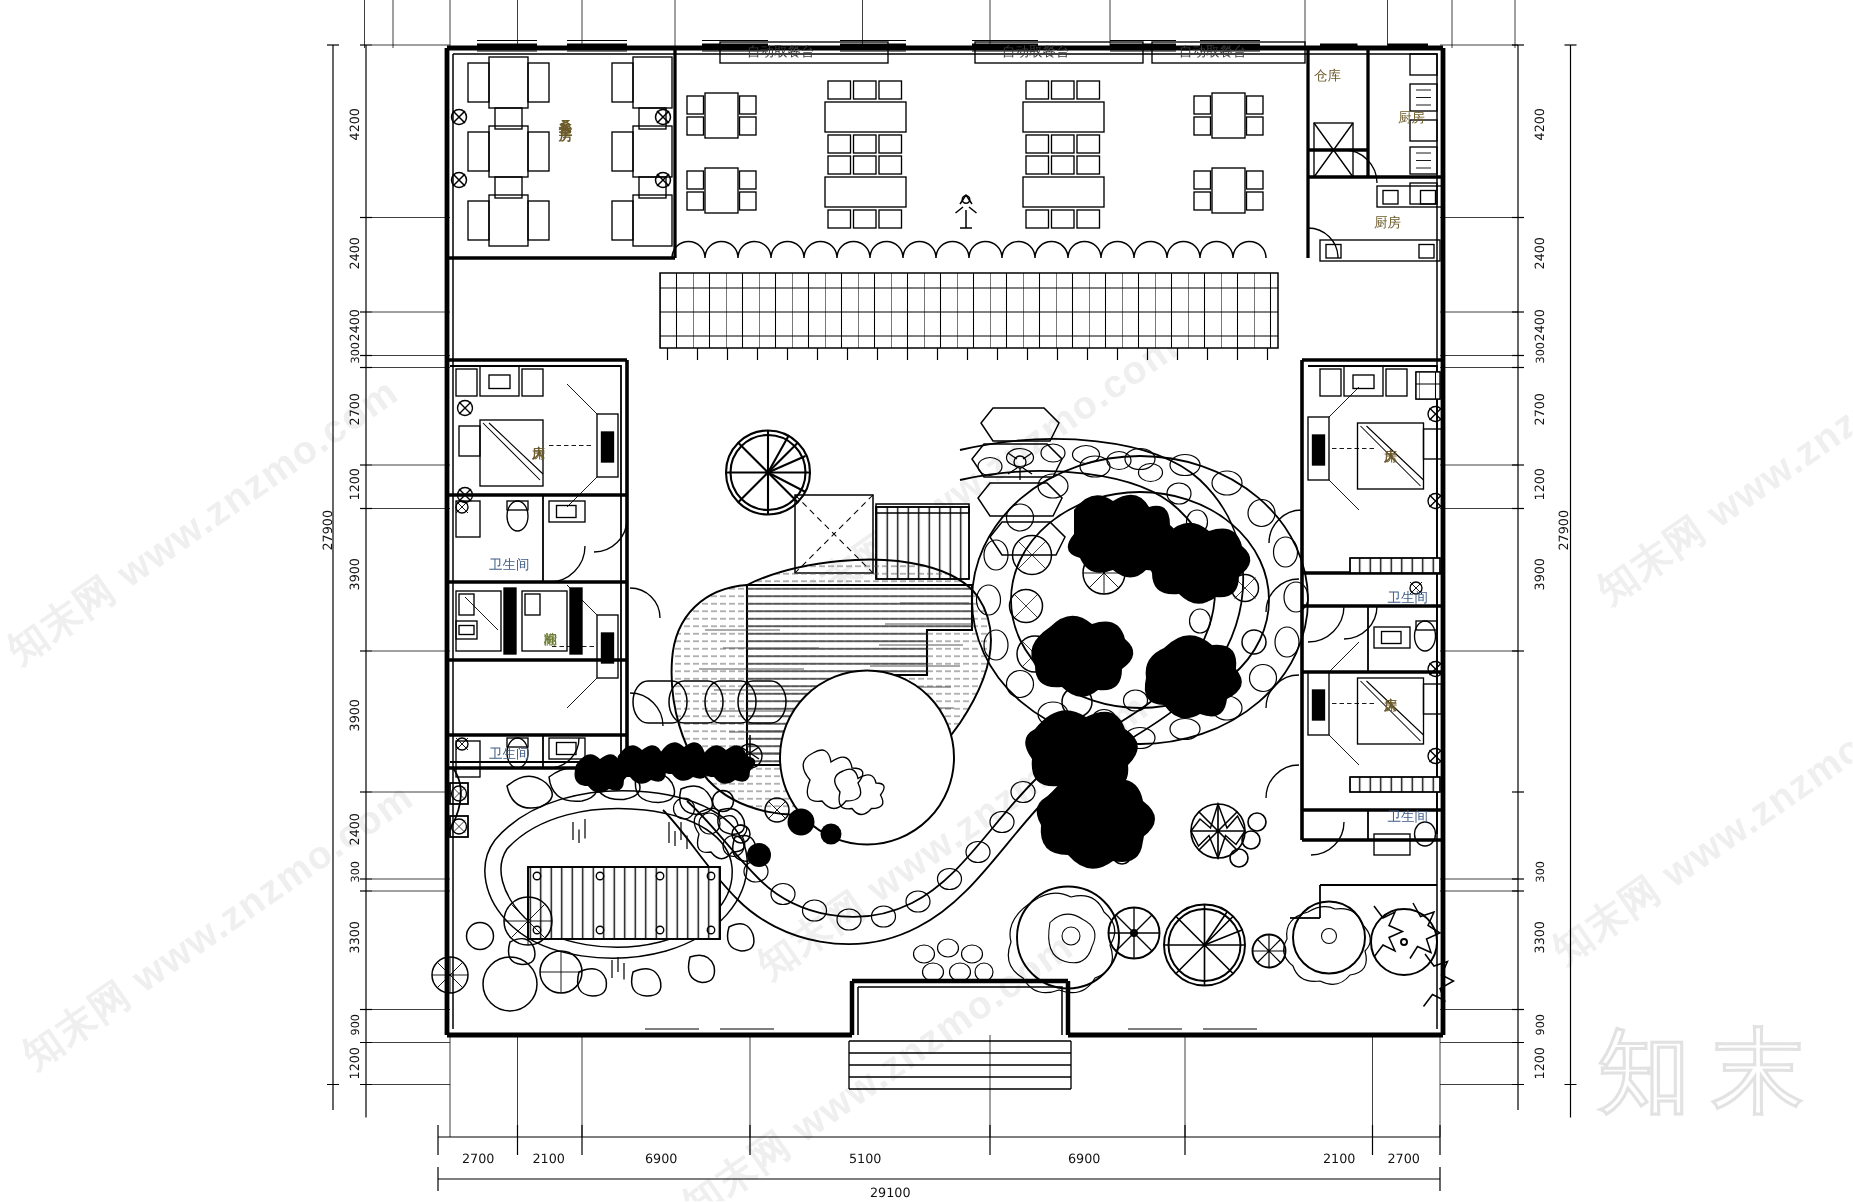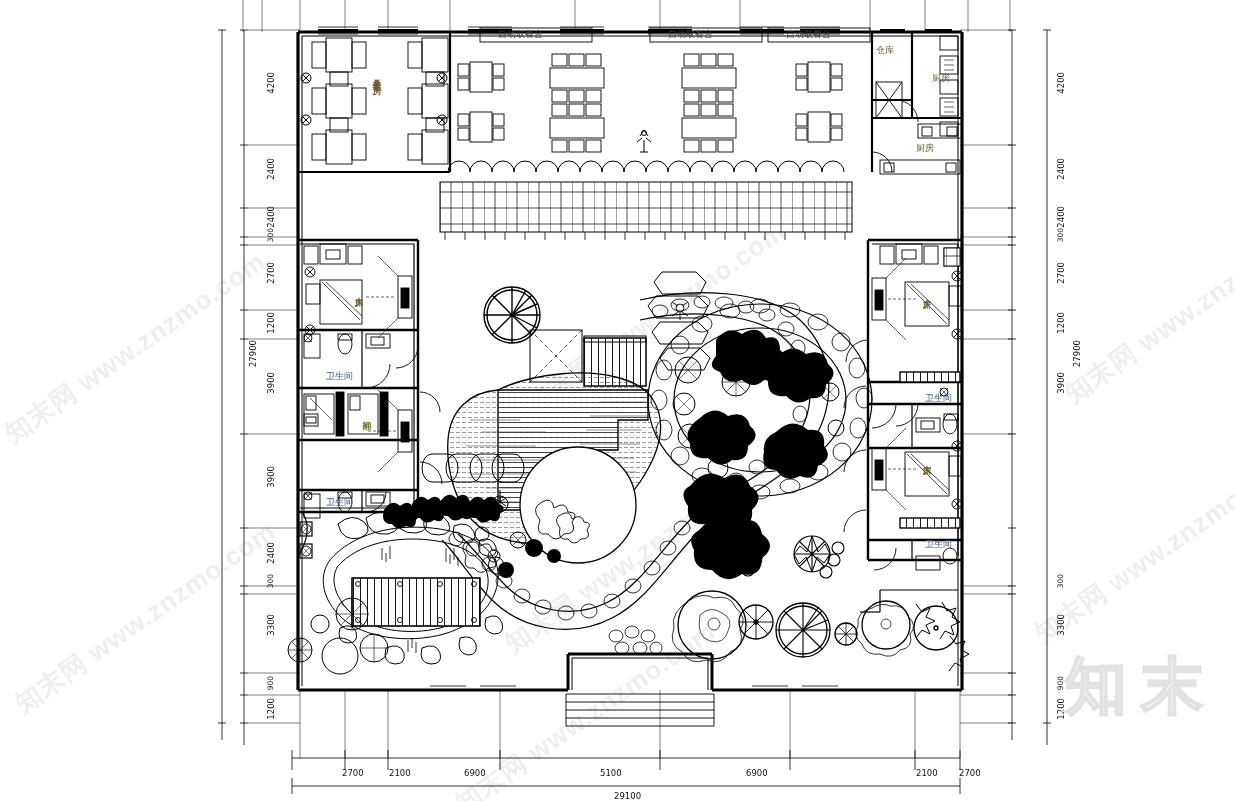--- a/index.html
+++ b/index.html
@@ -25,23 +25,23 @@
     font-weight: bold;
     white-space: nowrap;
     pointer-events: none;
     user-select: none;
     letter-spacing: 1px;
   }
   .wm-diag { transform: rotate(-35deg); font-size: 26px; }
 
   .brand-logo {
     position: absolute;
-    right: 18px; top: 644px;
+    right: 18px; top: 672px;
     font-size: 62px;
-    font-weight: bold;
+    font-weight: normal;
     color: #ffffff;
     -webkit-text-stroke: 2px #e2e2e2;
     letter-spacing: 14px;
     pointer-events: none;
     user-select: none;
     font-family: "DejaVu Sans", sans-serif;
   }
   .brand-id {
     position: absolute;
     right: 14px; top: 748px;
@@ -63,21 +63,20 @@
     white-space: nowrap;
     font-family: Liberation Sans, sans-serif;
   }
   .rlabel.vert { writing-mode: vertical-rl; }
   .dimtext {
     position: absolute;
     font-size: 8.5px;
     color: #111;
     white-space: nowrap;
     font-family: "DejaVu Sans", sans-serif;
-    margin-left: 34px;
   }
   .dimtext.v { writing-mode: vertical-rl; transform: rotate(180deg); }
 </style>
 </head>
 <body>
 
 <div id="page">
 
   <div class="wm wm-diag" style="left:-20px; top:330px;">知末网 www.znzmo.com</div>
   <div class="wm wm-diag" style="left:-10px; top:600px;">知末网 www.znzmo.com</div>

